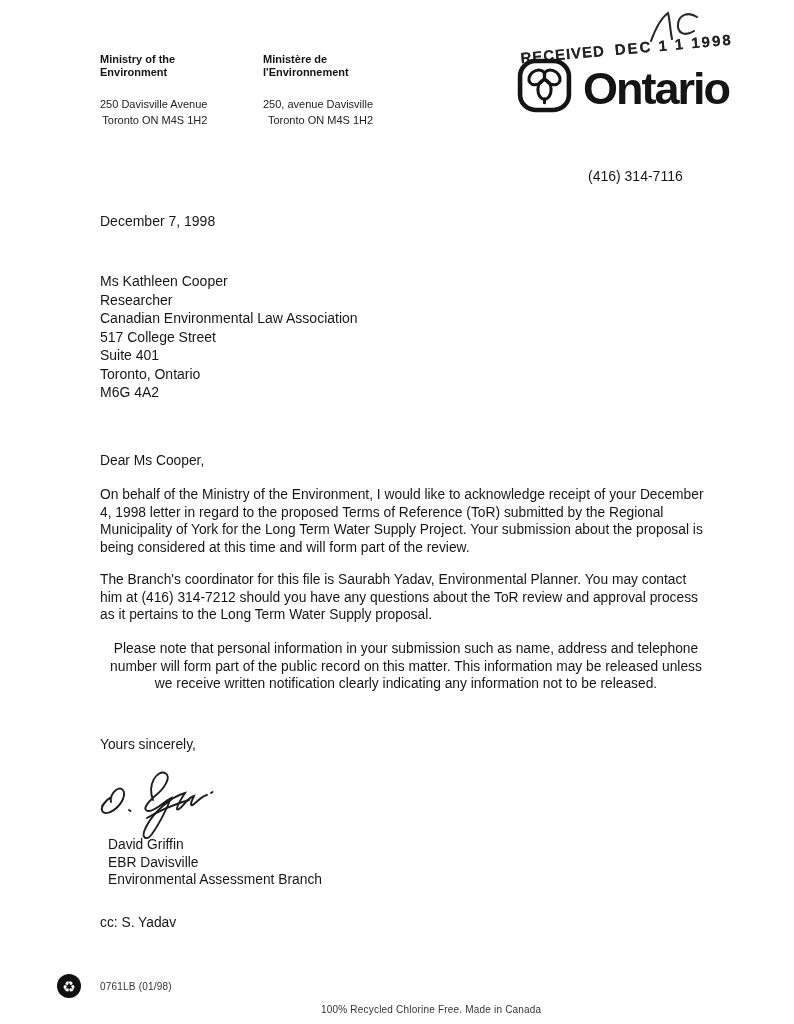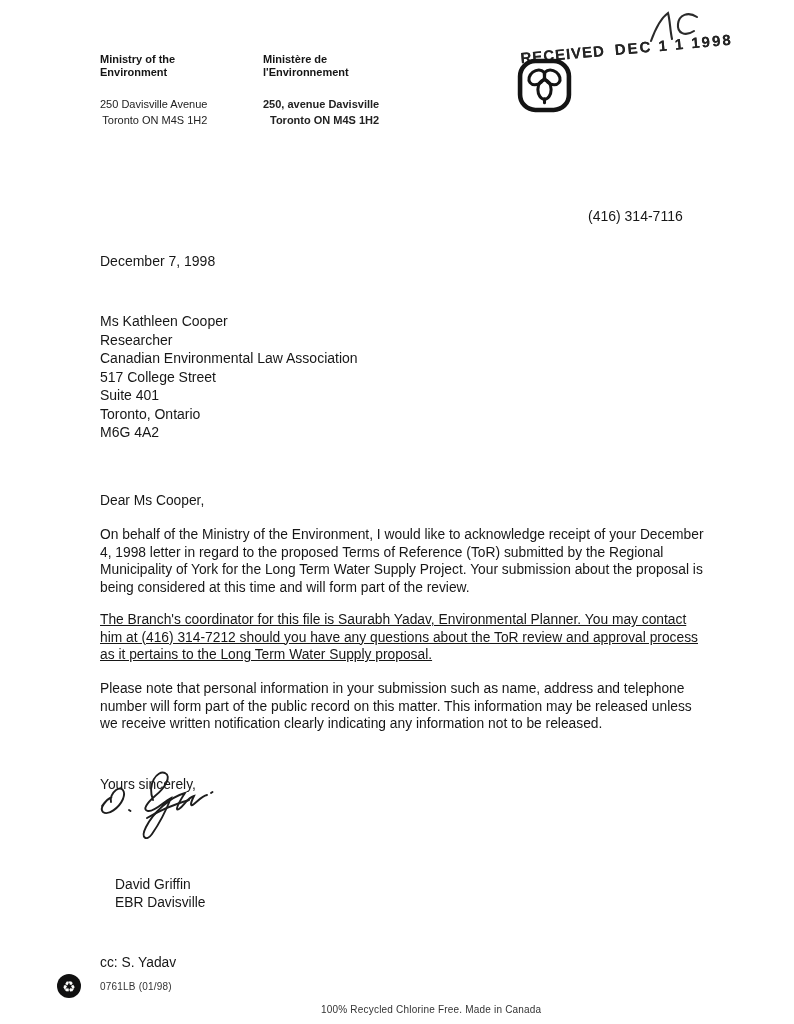--- a/index.html
+++ b/index.html
@@ -55,21 +55,20 @@
     white-space: nowrap;
     text-shadow: 0 0 0.6px #3a3a3a;
   }
   .stamp .date-part { margin-left: 10px; letter-spacing: 2px; }
 
   
   .body-text {
     font-size: 13.8px;
     line-height: 17.6px;
     color: #171717;
-    margin-top: 40px;
   }
   .block-lines { white-space: pre-line; }
 
   .tiny {
     font-size: 10px;
     color: #333;
     letter-spacing: 0.2px;
   }
 
   .recycle-badge {
@@ -92,21 +91,21 @@
 
 <div id="page">
 
   <div class="abs lh-name block-lines" style="left:100px; top:53px;">Ministry of the
 Environment</div>
   <div class="abs lh-addr block-lines" style="left:100px; top:96px;">250 Davisville Avenue
 Toronto ON  M4S 1H2</div>
 
   <div class="abs lh-name block-lines" style="left:263px; top:53px;">Ministère de
 l'Environnement</div>
-  <div class="abs lh-addr block-lines" style="left:263px; top:96px;font-weight:bold;">250, avenue Davisville
+  <div class="abs lh-addr block-lines" style="left:263px; top:96px;">250, avenue Davisville
 Toronto ON  M4S 1H2</div>
 
   <div class="abs" style="left:645px; top:8px;">
     <svg width="58" height="40" viewBox="0 0 58 40">
       <g fill="none" stroke="#2a2a2a" stroke-width="2.1" stroke-linecap="round">
         <path d="M6,33 C10,22 16,10 23,5 C25,12 25,22 27,31"></path>
         <path d="M52,9 C43,3 34,7 33,16 C32,25 40,29 49,23"></path>
       </g>
     </svg>
   </div>
@@ -119,56 +118,58 @@
     <svg width="57" height="57" viewBox="0 0 56 56">
       <rect x="4" y="4" width="48" height="48" rx="15" fill="none" stroke="#141414" stroke-width="4.5"></rect>
       <g fill="none" stroke="#141414" stroke-width="3">
         <ellipse cx="20.5" cy="20" rx="8.5" ry="6.5" transform="rotate(-38 20.5 20)"></ellipse>
         <ellipse cx="35.5" cy="20" rx="8.5" ry="6.5" transform="rotate(38 35.5 20)"></ellipse>
         <ellipse cx="28" cy="32" rx="6.5" ry="9.5"></ellipse>
       </g>
       <path d="M28 41 L28 45" stroke="#141414" stroke-width="3" fill="none" stroke-linecap="round"></path>
     </svg>
   </div>
+  <div class="abs ontario-word" style="left:583px; top:66px;">Ontario</div>
 
   <div class="abs body-text" style="left:588px; top:168px; font-size:14px;">(416) 314-7116</div>
 
   <div class="abs body-text" style="left:100px; top:213px; font-size:14px;">December 7, 1998</div>
 
   <div class="abs body-text block-lines" style="left:100px; top:272px; font-size:14px; line-height:18.5px;">Ms Kathleen Cooper
 Researcher
 Canadian Environmental Law Association
 517 College Street
 Suite 401
 Toronto, Ontario
 M6G 4A2</div>
 
   <div class="abs body-text" style="left:100px; top:452px;">Dear Ms Cooper,</div>
 
   <div class="abs body-text" style="left:100px; top:486px; width:612px;">On behalf of the Ministry of the Environment, I would like to acknowledge receipt of your December 4, 1998 letter in regard to the proposed Terms of Reference (ToR) submitted by the Regional Municipality of York for the Long Term Water Supply Project.  Your submission about the proposal is being considered at this time and will form part of the review.</div>
-  <div class="abs body-text" style="left:100px; top:571px; width:612px;text-decoration:underline;">The Branch's coordinator for this file is Saurabh Yadav, Environmental Planner.  You may contact him at (416) 314-7212 should you have any questions about the ToR review and approval process as it pertains to the Long Term Water Supply proposal.</div>
-  <div class="abs body-text" style="left:100px; top:640px; width:612px;">Please note that personal information in your submission such as name, address and telephone number will form part of the public record on this matter.  This information may be released unless we receive written notification clearly indicating any information not to be released.</div>
+  <div class="abs body-text" style="left:100px; top:571px; width:612px;">The Branch's coordinator for this file is Saurabh Yadav, Environmental Planner.  You may contact him at (416) 314-7212 should you have any questions about the ToR review and approval process as it pertains to the Long Term Water Supply proposal.</div>
+  <div class="abs body-text" style="left:100px; top:640px; width:612px;text-align:center;">Please note that personal information in your submission such as name, address and telephone number will form part of the public record on this matter.  This information may be released unless we receive written notification clearly indicating any information not to be released.</div>
 
   <div class="abs body-text" style="left:100px; top:736px;">Yours sincerely,</div>
 
   <div class="abs" style="left:95px; top:766px;">
     <svg width="135" height="78" viewBox="0 0 135 78">
       <g fill="none" stroke="#1d1d1d" stroke-width="1.9" stroke-linecap="round">
         <path d="M7,40 C10,36 14,32 17,31 C11,34 4,42 8,46 C13,50 24,42 28,33 C31,25 27,20 21,24 C17,27 15,32 16,36"></path>
         <path d="M34,44 l1.5,1"></path>
         <path d="M58,34 C52,18 62,4 70,7 C77,10 70,22 60,30 C52,37 47,44 53,45 C60,46 68,36 76,32 C72,42 64,58 57,68 C52,75 45,73 51,61 C58,47 75,31 90,27 C84,36 79,46 84,43 C89,40 92,32 99,30 C96,36 94,42 99,38 C103,35 107,30 112,29"></path>
         <path d="M52,52 C64,45 80,38 94,34"></path>
         <path d="M116,27 l1.5,-1"></path>
       </g>
     </svg>
   </div>
 
-  <div class="abs body-text" style="left:115px; top:836px; line-height:17.6px;">
+  <div class="abs body-text" style="left:108px; top:836px; line-height:17.6px;">
     <div>David Griffin</div>
     <div>EBR Davisville</div>
+    <div>Environmental Assessment Branch</div>
   </div>
 
   <div class="abs body-text" style="left:100px; top:914px;">cc: S. Yadav</div>
 
   <div class="abs recycle-badge" style="left:57px; top:974px;">
     <span>♻</span>
   </div>
   <div class="abs tiny" style="left:100px; top:981px;">0761LB (01/98)</div>
   <div class="abs tiny" style="left:321px; top:1004px;">100% Recycled Chlorine Free. Made in Canada</div>
 

